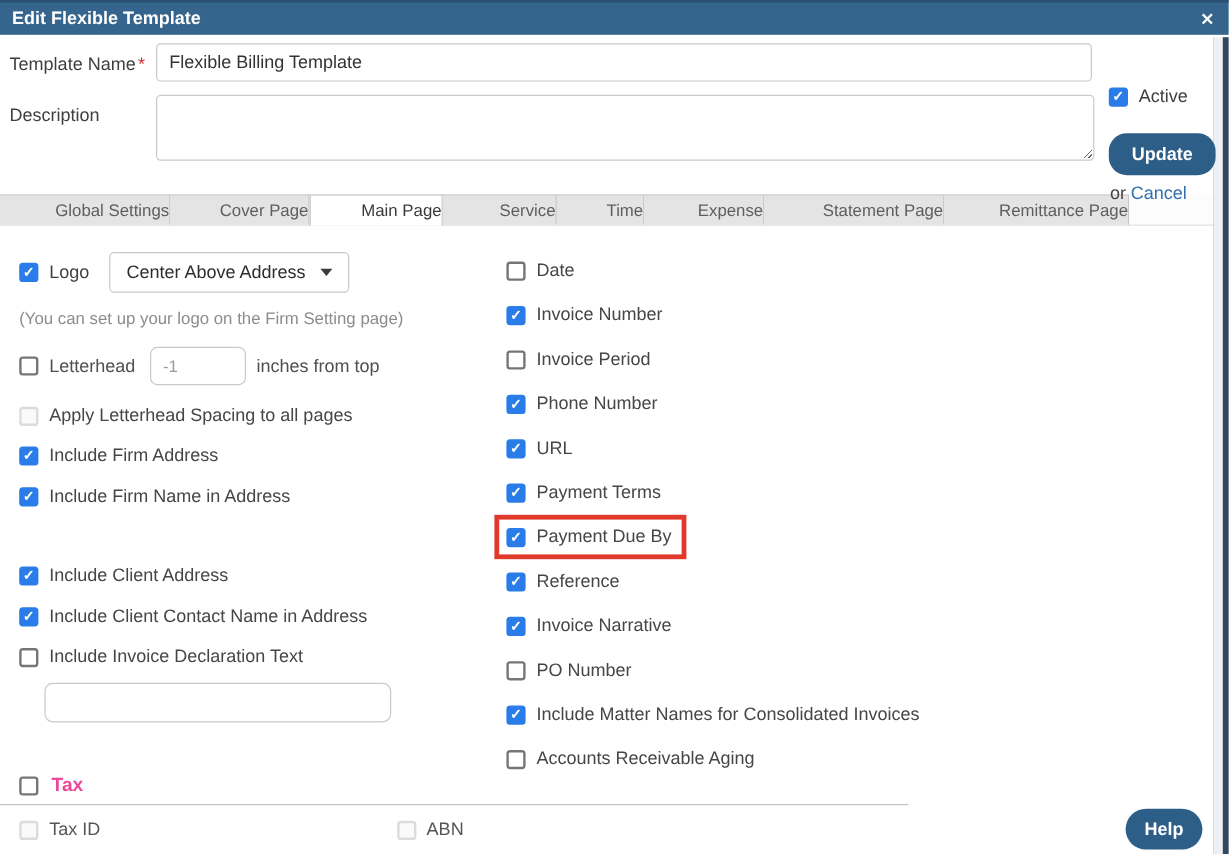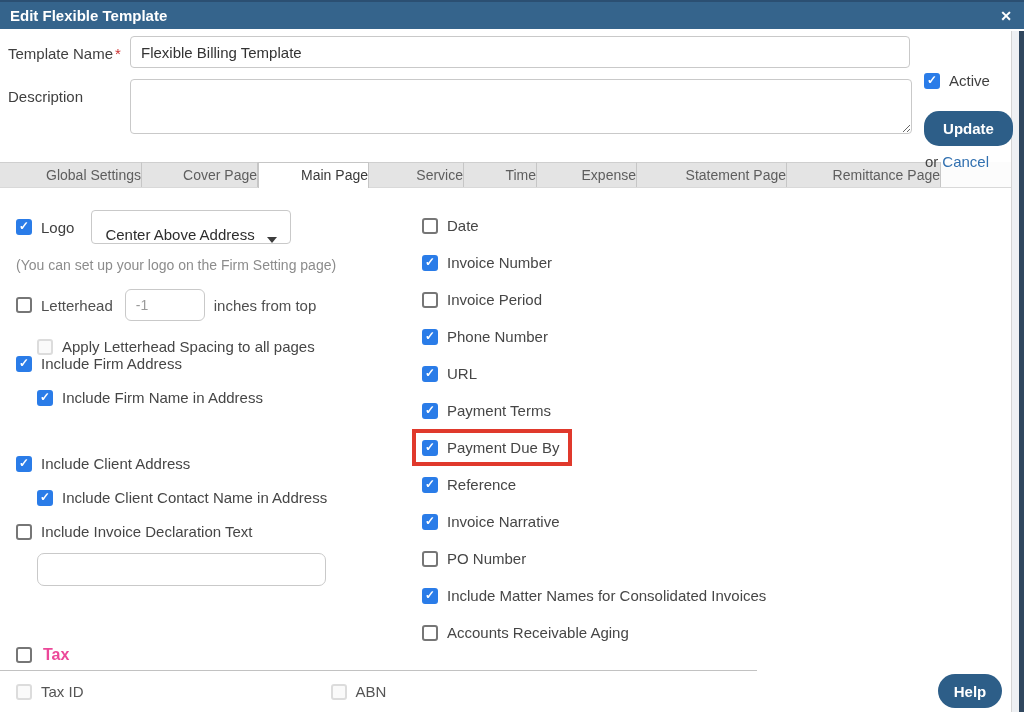--- a/index.html
+++ b/index.html
@@ -80,43 +80,43 @@
   }
   .cb.checked { background: var(--c-checkbox, #2a7ce8); border-color: var(--c-checkbox, #2a7ce8); }
   .cb.checked::after {
     content: "✓"; position: absolute; left: 50%; top: 50%;
     transform: translate(-50%, -54%); color: #fff; font-size: 12px; font-weight: bold;
   }
   .cb.pale { border-color: #dcdcdc; background: #fafafa; }
 
   .check-row { display: flex; align-items: center; gap: 9px; font-size: 15px; color: #464646; }
   .check-row .lbl { cursor: default; }
-  .indent { margin-left: 21px; }
+  .indent { }
 
   
   .columns { display: flex; height: 448px; }
   .col-left { width: 415px; padding: 22px 0 0 16px; }
   .col-right { flex: 1; padding: 29px 0 0 7px; }
   .col-right .check-row { margin-bottom: 20px; }
 
   .logo-row { display: flex; align-items: center; gap: 9px; }
   .logo-row .lbl { font-size: 15px; }
   .dropdown {
     margin-left: 8px; width: 200px; height: 34px; border: 1px solid #c9c9c9; border-radius: 4px;
-    display: flex; align-items: flex-end; justify-content: space-between;
+    display: flex; align-items: center; justify-content: space-between;
     padding: 0 13px; font-size: 15px; color: #2d2d2d; cursor: pointer; background: #fff;
   }
   .caret { width: 0; height: 0; border-left: 5px solid transparent; border-right: 5px solid transparent; border-top: 6px solid #3c3c3c; }
   .note { margin-top: 13px; font-size: 14px; color: #8c8c8c; }
   .letterhead-row { margin-top: 16px; display: flex; align-items: center; gap: 9px; font-size: 15px; color: #4f4f4f; }
   .lh-input {
     margin-left: 3px; width: 80px; height: 32px; border: 1px solid #c9c9c9; border-radius: 6px;
     font-family: "Liberation Sans", sans-serif; font-size: 14px; color: #9a9a9a; padding: 0 10px; outline: none;
   }
-  .mt16 { } .mt17 { margin-top: 17px; } .mt49 { margin-top: 49px; }
+  .mt16 { margin-top: 16px; } .mt17 { margin-top: 17px; } .mt49 { margin-top: 49px; }
   .decl-input {
     margin: 13px 0 0 21px; width: 289px; height: 33px; border: 1px solid #c9c9c9; border-radius: 7px;
     font-family: "Liberation Sans", sans-serif; font-size: 15px; padding: 0 10px; outline: none;
   }
 
   
   .check-row.hl {
     border: 4px solid var(--c-highlight, #e0392c);
     padding: 6px 8px 6px 6px; margin: -10px 0 10px -10px; width: fit-content;
   }

